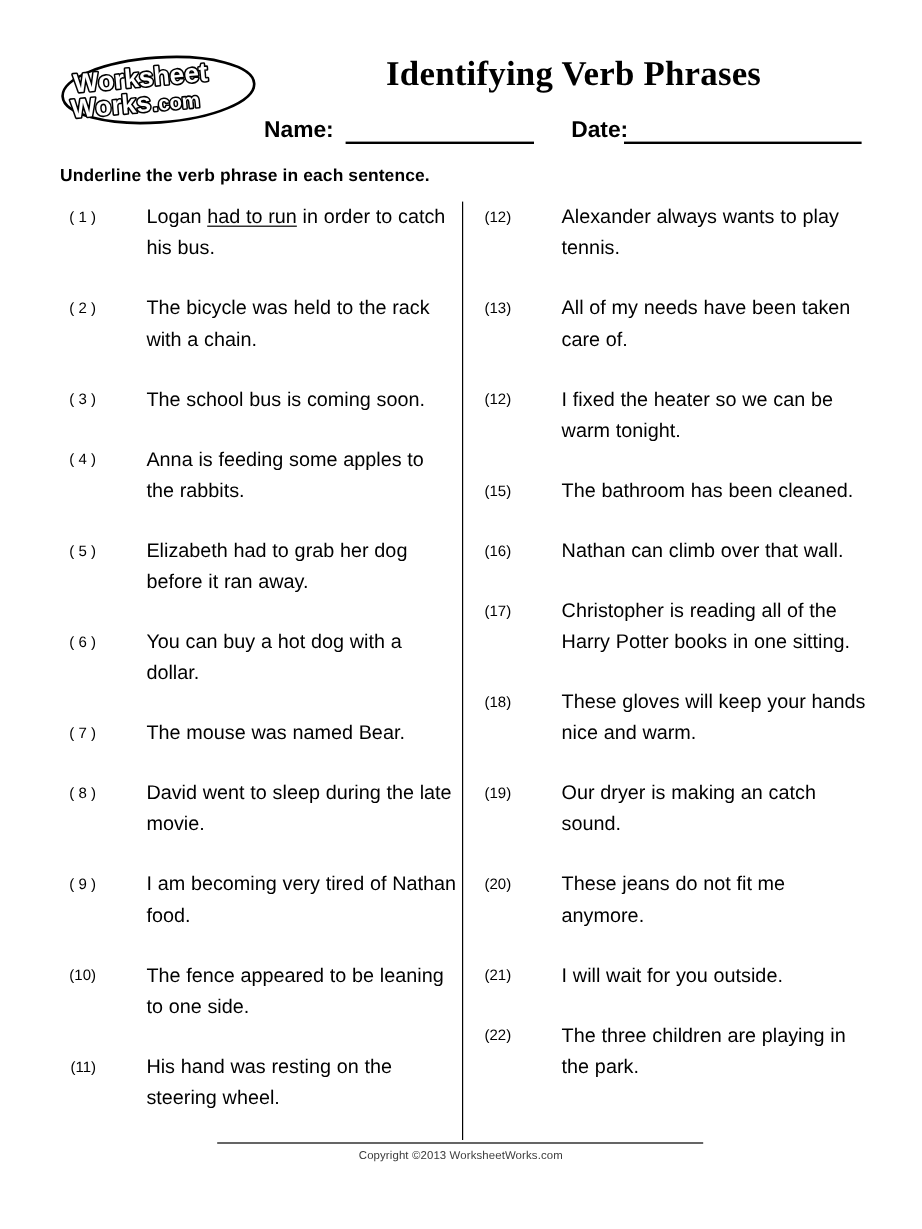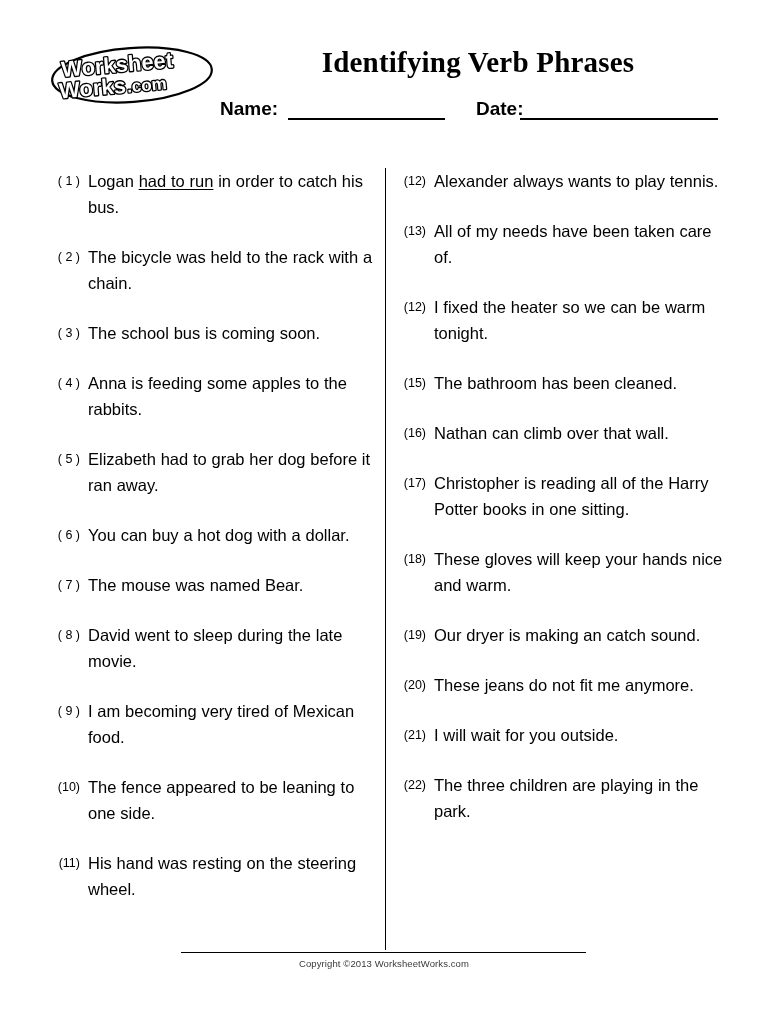--- a/index.html
+++ b/index.html
@@ -128,20 +128,21 @@
     padding-right: 8px;
     box-sizing: border-box;
     white-space: pre;
     color: #000;
   }
   .item-text {
     flex: 1 1 auto;
     font-size: 16.5px;
     line-height: 26px;
     word-spacing: 0.2px;
+    margin-left: 34px;
   }
   .item-text u {
     text-decoration: underline;
     text-underline-offset: 2px;
   }
 
   
   .footer {
     position: absolute;
     left: 0;
@@ -189,20 +190,21 @@
 
     <div class="namedate">
       <span class="field-label label-name">Name:</span>
       <span class="field-rule rule-name"></span>
       <span class="field-label label-date">Date:</span>
       <span class="field-rule rule-date"></span>
     </div>
 
   </div>
 
+  <div class="instruction">Underline the verb phrase in each sentence.</div>
 
   <div class="columns">
     <div class="divider"></div>
     <div class="col col-left" id="col-left">
         <div class="item">
           <span class="item-num">( 1 )</span>
           <span class="item-text">Logan <u>had to run</u> in order to catch his bus.</span>
         </div>
         <div class="item">
           <span class="item-num">( 2 )</span>
@@ -227,21 +229,21 @@
         <div class="item">
           <span class="item-num">( 7 )</span>
           <span class="item-text">The mouse was named Bear.</span>
         </div>
         <div class="item">
           <span class="item-num">( 8 )</span>
           <span class="item-text">David went to sleep during the late movie.</span>
         </div>
         <div class="item">
           <span class="item-num">( 9 )</span>
-          <span class="item-text">I am becoming very tired of Mexican food.</span>
+          <span class="item-text">I am becoming very tired of Nathan food.</span>
         </div>
         <div class="item">
           <span class="item-num">(10)</span>
           <span class="item-text">The fence appeared to be leaning to one side.</span>
         </div>
         <div class="item">
           <span class="item-num">(11)</span>
           <span class="item-text">His hand was resting on the steering wheel.</span>
         </div>
       </div>

